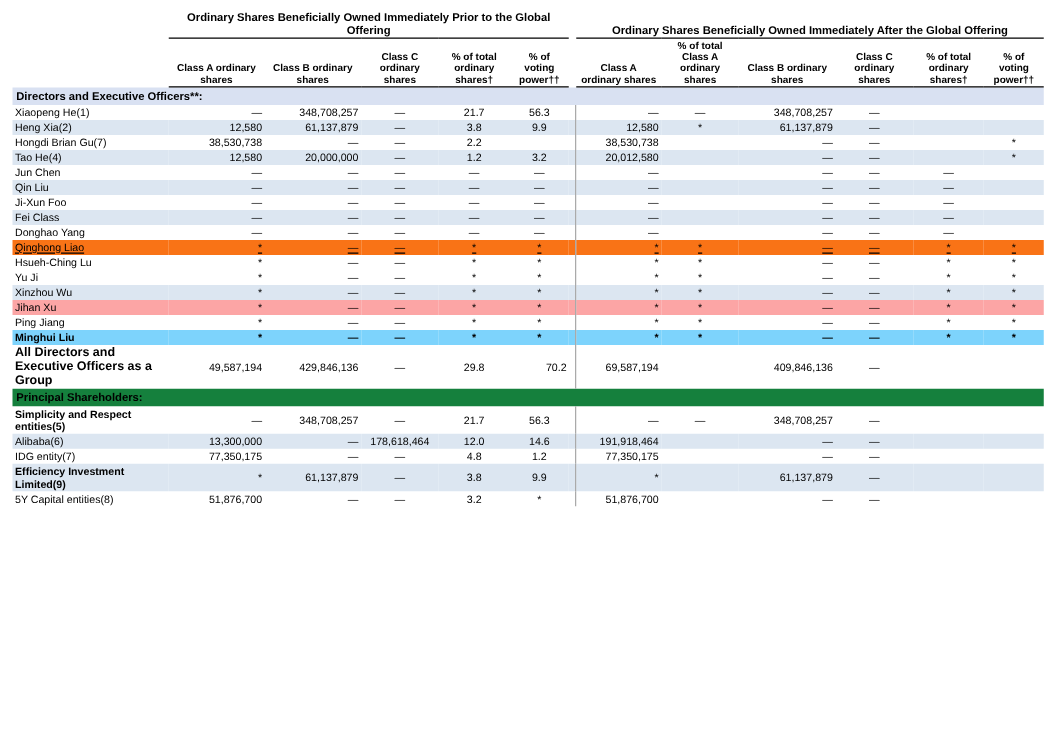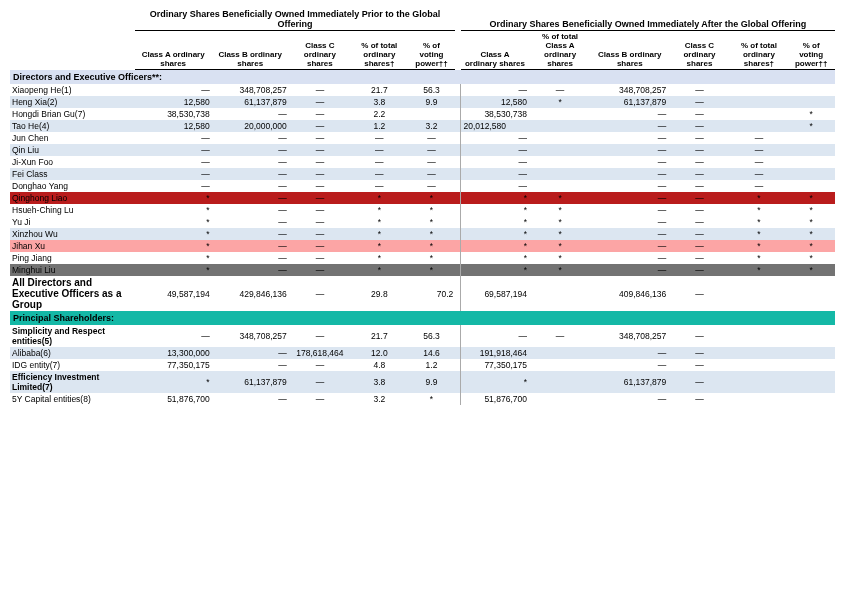--- a/index.html
+++ b/index.html
@@ -127,21 +127,21 @@
           <td style="text-align: center; font-size: 8.5px; padding: 1px 2px; vertical-align: middle;">*</td>
         </tr>
         <tr style="background: rgb(220, 230, 241);">
           <td style="text-align: left; font-size: 8.5px; padding: 1px 2px; vertical-align: middle;">Tao He(4)</td>
           <td style="text-align: right; font-size: 8.5px; padding: 1px 2px; vertical-align: middle;">12,580</td>
           <td style="text-align: right; font-size: 8.5px; padding: 1px 2px; vertical-align: middle;">20,000,000</td>
           <td style="text-align: center; font-size: 8.5px; padding: 1px 2px; vertical-align: middle;">—</td>
           <td style="text-align: center; font-size: 8.5px; padding: 1px 2px; vertical-align: middle;">1.2</td>
           <td style="text-align: center; font-size: 8.5px; padding: 1px 2px; vertical-align: middle;">3.2</td>
           <td style="text-align: center; font-size: 8.5px; padding: 1px 2px; vertical-align: middle; border-right: 1px solid rgb(170, 170, 170); width: 5px;"></td>
-          <td style="text-align: left; font-size: 8.5px; padding: 1px 2px; vertical-align: middle;">20,012,580</td>
+          <td style="text-align: right; font-size: 8.5px; padding: 1px 2px; vertical-align: middle;">20,012,580</td>
           <td style="text-align: center; font-size: 8.5px; padding: 1px 2px; vertical-align: middle;"></td>
           <td style="text-align: right; font-size: 8.5px; padding: 1px 2px; vertical-align: middle;">—</td>
           <td style="text-align: center; font-size: 8.5px; padding: 1px 2px; vertical-align: middle;">—</td>
           <td style="text-align: center; font-size: 8.5px; padding: 1px 2px; vertical-align: middle;"></td>
           <td style="text-align: center; font-size: 8.5px; padding: 1px 2px; vertical-align: middle;">*</td>
         </tr>
         <tr>
           <td style="text-align: left; font-size: 8.5px; padding: 1px 2px; vertical-align: middle;">Jun Chen</td>
           <td style="text-align: right; font-size: 8.5px; padding: 1px 2px; vertical-align: middle;">—</td>
           <td style="text-align: right; font-size: 8.5px; padding: 1px 2px; vertical-align: middle;">—</td>
@@ -209,21 +209,21 @@
           <td style="text-align: center; font-size: 8.5px; padding: 1px 2px; vertical-align: middle;">—</td>
           <td style="text-align: center; font-size: 8.5px; padding: 1px 2px; vertical-align: middle;">—</td>
           <td style="text-align: center; font-size: 8.5px; padding: 1px 2px; vertical-align: middle; border-right: 1px solid rgb(170, 170, 170); width: 5px;"></td>
           <td style="text-align: right; font-size: 8.5px; padding: 1px 2px; vertical-align: middle;">—</td>
           <td style="text-align: center; font-size: 8.5px; padding: 1px 2px; vertical-align: middle;"></td>
           <td style="text-align: right; font-size: 8.5px; padding: 1px 2px; vertical-align: middle;">—</td>
           <td style="text-align: center; font-size: 8.5px; padding: 1px 2px; vertical-align: middle;">—</td>
           <td style="text-align: center; font-size: 8.5px; padding: 1px 2px; vertical-align: middle;">—</td>
           <td style="text-align: center; font-size: 8.5px; padding: 1px 2px; vertical-align: middle;"></td>
         </tr>
-        <tr style="background: #b91c1c;">
+        <tr style="background: #f97316; text-decoration: underline;">
           <td style="text-align: left; font-size: 8.5px; padding: 1px 2px; vertical-align: middle;">Qinghong Liao</td>
           <td style="text-align: right; font-size: 8.5px; padding: 1px 2px; vertical-align: middle;">*</td>
           <td style="text-align: right; font-size: 8.5px; padding: 1px 2px; vertical-align: middle;">—</td>
           <td style="text-align: center; font-size: 8.5px; padding: 1px 2px; vertical-align: middle;">—</td>
           <td style="text-align: center; font-size: 8.5px; padding: 1px 2px; vertical-align: middle;">*</td>
           <td style="text-align: center; font-size: 8.5px; padding: 1px 2px; vertical-align: middle;">*</td>
           <td style="text-align: center; font-size: 8.5px; padding: 1px 2px; vertical-align: middle; border-right: 1px solid rgb(170, 170, 170); width: 5px;"></td>
           <td style="text-align: right; font-size: 8.5px; padding: 1px 2px; vertical-align: middle;">*</td>
           <td style="text-align: center; font-size: 8.5px; padding: 1px 2px; vertical-align: middle;">*</td>
           <td style="text-align: right; font-size: 8.5px; padding: 1px 2px; vertical-align: middle;">—</td>
@@ -299,21 +299,21 @@
           <td style="text-align: center; font-size: 8.5px; padding: 1px 2px; vertical-align: middle;">*</td>
           <td style="text-align: center; font-size: 8.5px; padding: 1px 2px; vertical-align: middle;">*</td>
           <td style="text-align: center; font-size: 8.5px; padding: 1px 2px; vertical-align: middle; border-right: 1px solid rgb(170, 170, 170); width: 5px;"></td>
           <td style="text-align: right; font-size: 8.5px; padding: 1px 2px; vertical-align: middle;">*</td>
           <td style="text-align: center; font-size: 8.5px; padding: 1px 2px; vertical-align: middle;">*</td>
           <td style="text-align: right; font-size: 8.5px; padding: 1px 2px; vertical-align: middle;">—</td>
           <td style="text-align: center; font-size: 8.5px; padding: 1px 2px; vertical-align: middle;">—</td>
           <td style="text-align: center; font-size: 8.5px; padding: 1px 2px; vertical-align: middle;">*</td>
           <td style="text-align: center; font-size: 8.5px; padding: 1px 2px; vertical-align: middle;">*</td>
         </tr>
-        <tr style="background: #737373;">
+        <tr style="background: #7dd3fc; font-weight: bold;">
           <td style="text-align: left; font-size: 8.5px; padding: 1px 2px; vertical-align: middle;">Minghui Liu</td>
           <td style="text-align: right; font-size: 8.5px; padding: 1px 2px; vertical-align: middle;">*</td>
           <td style="text-align: right; font-size: 8.5px; padding: 1px 2px; vertical-align: middle;">—</td>
           <td style="text-align: center; font-size: 8.5px; padding: 1px 2px; vertical-align: middle;">—</td>
           <td style="text-align: center; font-size: 8.5px; padding: 1px 2px; vertical-align: middle;">*</td>
           <td style="text-align: center; font-size: 8.5px; padding: 1px 2px; vertical-align: middle;">*</td>
           <td style="text-align: center; font-size: 8.5px; padding: 1px 2px; vertical-align: middle; border-right: 1px solid rgb(170, 170, 170); width: 5px;"></td>
           <td style="text-align: right; font-size: 8.5px; padding: 1px 2px; vertical-align: middle;">*</td>
           <td style="text-align: center; font-size: 8.5px; padding: 1px 2px; vertical-align: middle;">*</td>
           <td style="text-align: right; font-size: 8.5px; padding: 1px 2px; vertical-align: middle;">—</td>
@@ -330,21 +330,21 @@
           <td style="text-align: right; font-size: 8.5px; padding: 1px 2px; vertical-align: middle;">70.2</td>
           <td style="text-align: center; font-size: 8.5px; padding: 1px 2px; vertical-align: middle; border-right: 1px solid rgb(170, 170, 170); width: 5px;"></td>
           <td style="text-align: right; font-size: 8.5px; padding: 1px 2px; vertical-align: middle;">69,587,194</td>
           <td style="text-align: center; font-size: 8.5px; padding: 1px 2px; vertical-align: middle;"></td>
           <td style="text-align: right; font-size: 8.5px; padding: 1px 2px; vertical-align: middle;">409,846,136</td>
           <td style="text-align: center; font-size: 8.5px; padding: 1px 2px; vertical-align: middle;">—</td>
           <td style="text-align: center; font-size: 8.5px; padding: 1px 2px; vertical-align: middle;"></td>
           <td style="text-align: center; font-size: 8.5px; padding: 1px 2px; vertical-align: middle;"></td>
         </tr>
         <tr>
-          <td colspan="13" style="background: #14b8a6; font-weight: bold; text-align: left; padding: 2px 3px; font-size: 9px;">Principal Shareholders:</td>
+          <td colspan="13" style="background: #15803d; font-weight: bold; text-align: left; padding: 2px 3px; font-size: 9px;">Principal Shareholders:</td>
         </tr>
         <tr>
           <td style="text-align: left; font-size: 8.5px; padding: 1px 2px; vertical-align: middle; font-weight: bold;">Simplicity and Respect entities(5)</td>
           <td style="text-align: right; font-size: 8.5px; padding: 1px 2px; vertical-align: middle;">—</td>
           <td style="text-align: right; font-size: 8.5px; padding: 1px 2px; vertical-align: middle;">348,708,257</td>
           <td style="text-align: center; font-size: 8.5px; padding: 1px 2px; vertical-align: middle;">—</td>
           <td style="text-align: center; font-size: 8.5px; padding: 1px 2px; vertical-align: middle;">21.7</td>
           <td style="text-align: center; font-size: 8.5px; padding: 1px 2px; vertical-align: middle;">56.3</td>
           <td style="text-align: center; font-size: 8.5px; padding: 1px 2px; vertical-align: middle; border-right: 1px solid rgb(170, 170, 170); width: 5px;"></td>
           <td style="text-align: right; font-size: 8.5px; padding: 1px 2px; vertical-align: middle;">—</td>
@@ -378,21 +378,21 @@
           <td style="text-align: center; font-size: 8.5px; padding: 1px 2px; vertical-align: middle;">1.2</td>
           <td style="text-align: center; font-size: 8.5px; padding: 1px 2px; vertical-align: middle; border-right: 1px solid rgb(170, 170, 170); width: 5px;"></td>
           <td style="text-align: right; font-size: 8.5px; padding: 1px 2px; vertical-align: middle;">77,350,175</td>
           <td style="text-align: center; font-size: 8.5px; padding: 1px 2px; vertical-align: middle;"></td>
           <td style="text-align: right; font-size: 8.5px; padding: 1px 2px; vertical-align: middle;">—</td>
           <td style="text-align: center; font-size: 8.5px; padding: 1px 2px; vertical-align: middle;">—</td>
           <td style="text-align: center; font-size: 8.5px; padding: 1px 2px; vertical-align: middle;"></td>
           <td style="text-align: center; font-size: 8.5px; padding: 1px 2px; vertical-align: middle;"></td>
         </tr>
         <tr style="background: rgb(220, 230, 241);">
-          <td style="text-align: left; font-size: 8.5px; padding: 1px 2px; vertical-align: middle; font-weight: bold;">Efficiency Investment Limited(7)</td>
+          <td style="text-align: left; font-size: 8.5px; padding: 1px 2px; vertical-align: middle; font-weight: bold;">Efficiency Investment Limited(9)</td>
           <td style="text-align: right; font-size: 8.5px; padding: 1px 2px; vertical-align: middle;">*</td>
           <td style="text-align: right; font-size: 8.5px; padding: 1px 2px; vertical-align: middle;">61,137,879</td>
           <td style="text-align: center; font-size: 8.5px; padding: 1px 2px; vertical-align: middle;">—</td>
           <td style="text-align: center; font-size: 8.5px; padding: 1px 2px; vertical-align: middle;">3.8</td>
           <td style="text-align: center; font-size: 8.5px; padding: 1px 2px; vertical-align: middle;">9.9</td>
           <td style="text-align: center; font-size: 8.5px; padding: 1px 2px; vertical-align: middle; border-right: 1px solid rgb(170, 170, 170); width: 5px;"></td>
           <td style="text-align: right; font-size: 8.5px; padding: 1px 2px; vertical-align: middle;">*</td>
           <td style="text-align: center; font-size: 8.5px; padding: 1px 2px; vertical-align: middle;"></td>
           <td style="text-align: right; font-size: 8.5px; padding: 1px 2px; vertical-align: middle;">61,137,879</td>
           <td style="text-align: center; font-size: 8.5px; padding: 1px 2px; vertical-align: middle;">—</td>

